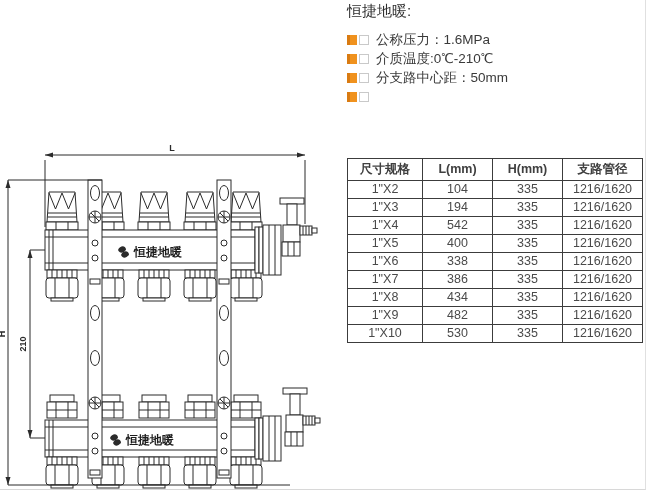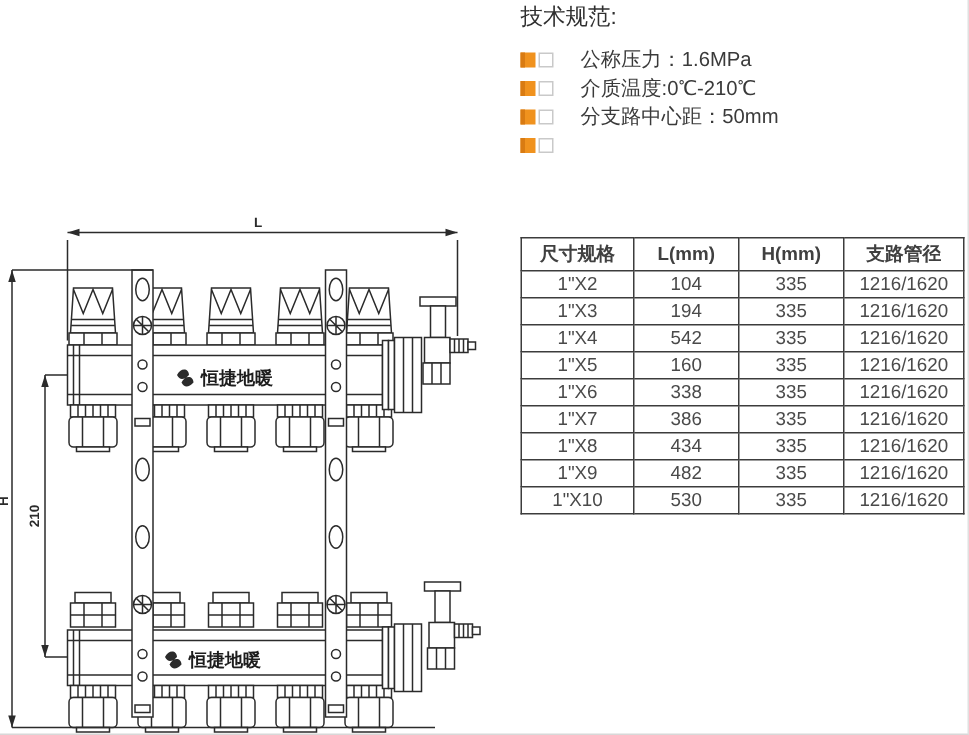--- a/index.html
+++ b/index.html
@@ -16,21 +16,21 @@
   .brand-text{font-family:"Liberation Sans",sans-serif;font-size:12px;font-weight:bold;fill:#1d1d1d;}
 
   
   .right-col{position:absolute;left:347px;top:0;width:296px;}
   .spec-title{font-size:15px;color:#2f2f2f;margin:2px 0 10px 0;font-weight:normal;}
   .spec-list{list-style:none;margin:0;padding:0;}
   .spec-list li{display:flex;align-items:center;height:18px;margin-bottom:1px;}
   .sq{display:inline-block;flex:0 0 auto;}
   .sq-filled{width:10px;height:10px;background:#F0921E;border-left:3px solid #d97b12;box-sizing:border-box;}
   .sq-outline{width:8px;height:8px;border:1px solid #c9c9c9;background:#fff;margin-left:2px;}
-  .spec-text{margin-left:18px;font-size:13.5px;color:#3a3a3a;white-space:nowrap;}
+  .spec-text{margin-left:7px;font-size:13.5px;color:#3a3a3a;white-space:nowrap;}
 
   .size-table{position:absolute;left:0;top:158px;width:295px;border-collapse:collapse;table-layout:fixed;}
   .size-table th,.size-table td{border:1px solid #3c3c3c;text-align:center;padding:0;
       font-size:12.5px;color:#4a4a4a;line-height:13px;}
   .size-table th{height:21px;font-weight:bold;color:#404040;}
   .size-table td{height:17px;}
 </style>
 </head>
 <body>
 
@@ -163,21 +163,21 @@
   <g>
     <path class="ln" d="M 30 120 V 308 M 30 120 H 45 M 30 308 H 45"></path>
     <polygon class="fl" points="30,120 27.5,128 32.5,128"></polygon>
     <polygon class="fl" points="30,308 27.5,300 32.5,300"></polygon>
     <text class="dim-text" text-anchor="middle" transform="rotate(-90 26 214)" x="26" y="214">210</text>
   </g>
 </svg>
 </div>
 
 <div class="right-col">
-  <div class="spec-title">技术规范:</div>
+  <div class="spec-title">恒捷地暖:</div>
   <ul class="spec-list">
       <li>
         <span class="sq sq-filled"></span>
         <span class="sq sq-outline"></span>
         <span class="spec-text">公称压力：1.6MPa</span>
       </li>
       <li>
         <span class="sq sq-filled"></span>
         <span class="sq sq-outline"></span>
         <span class="spec-text">介质温度:0℃-210℃</span>
@@ -222,21 +222,21 @@
           <td>1216/1620</td>
         </tr>
         <tr>
           <td>1"X4</td>
           <td>542</td>
           <td>335</td>
           <td>1216/1620</td>
         </tr>
         <tr>
           <td>1"X5</td>
-          <td>160</td>
+          <td>400</td>
           <td>335</td>
           <td>1216/1620</td>
         </tr>
         <tr>
           <td>1"X6</td>
           <td>338</td>
           <td>335</td>
           <td>1216/1620</td>
         </tr>
         <tr>

